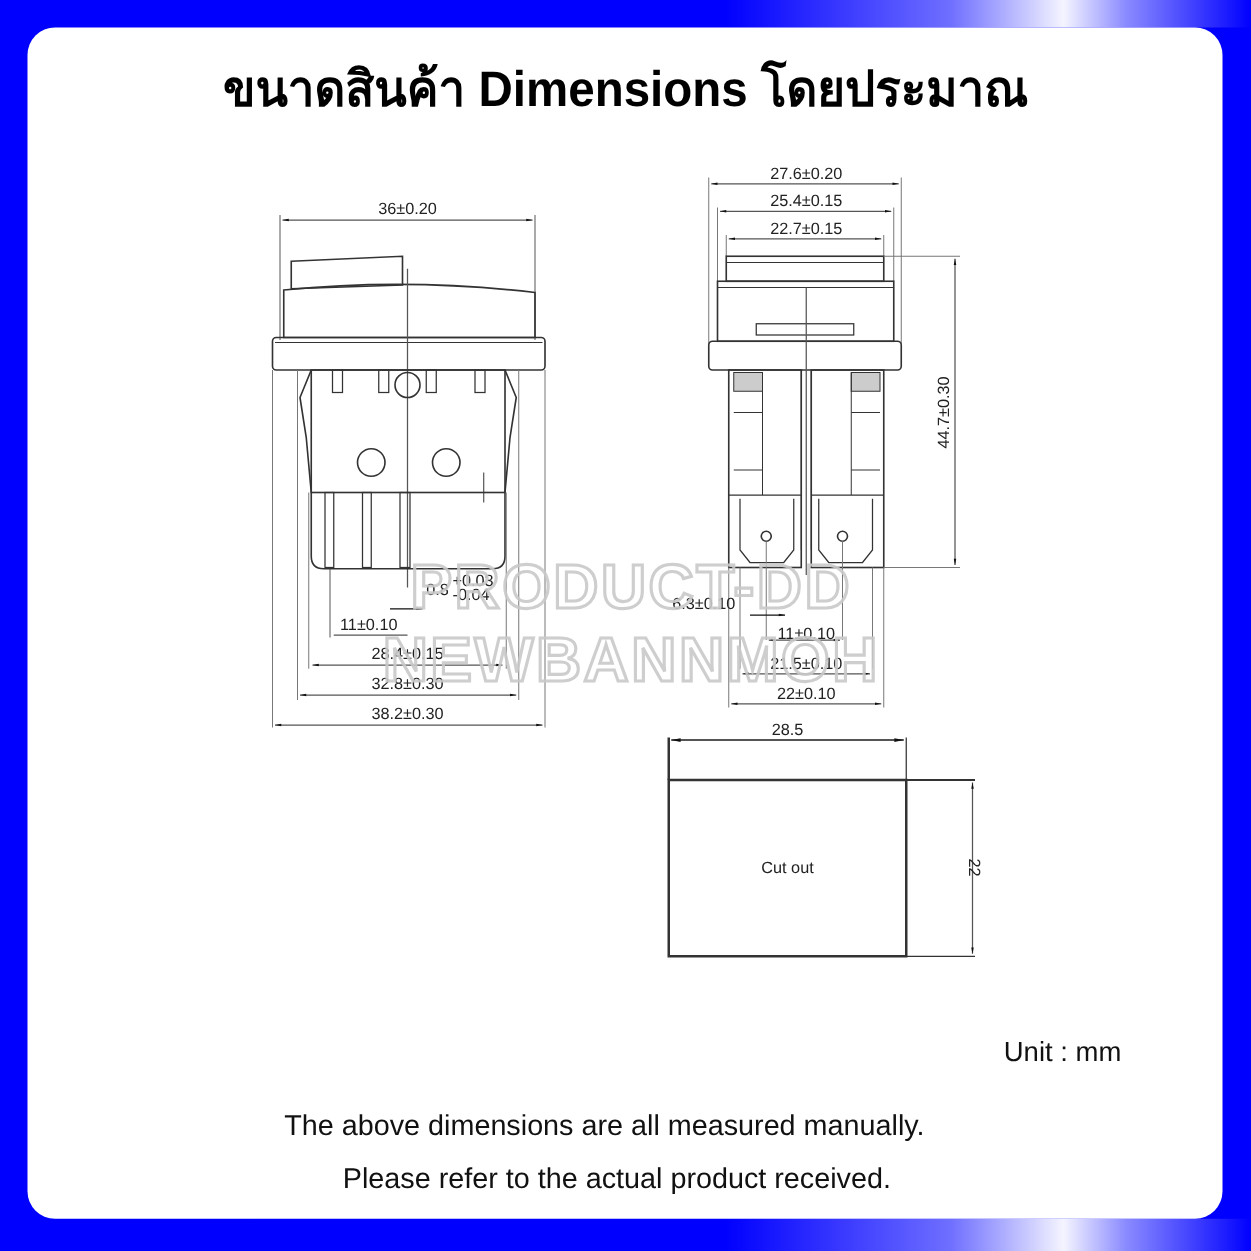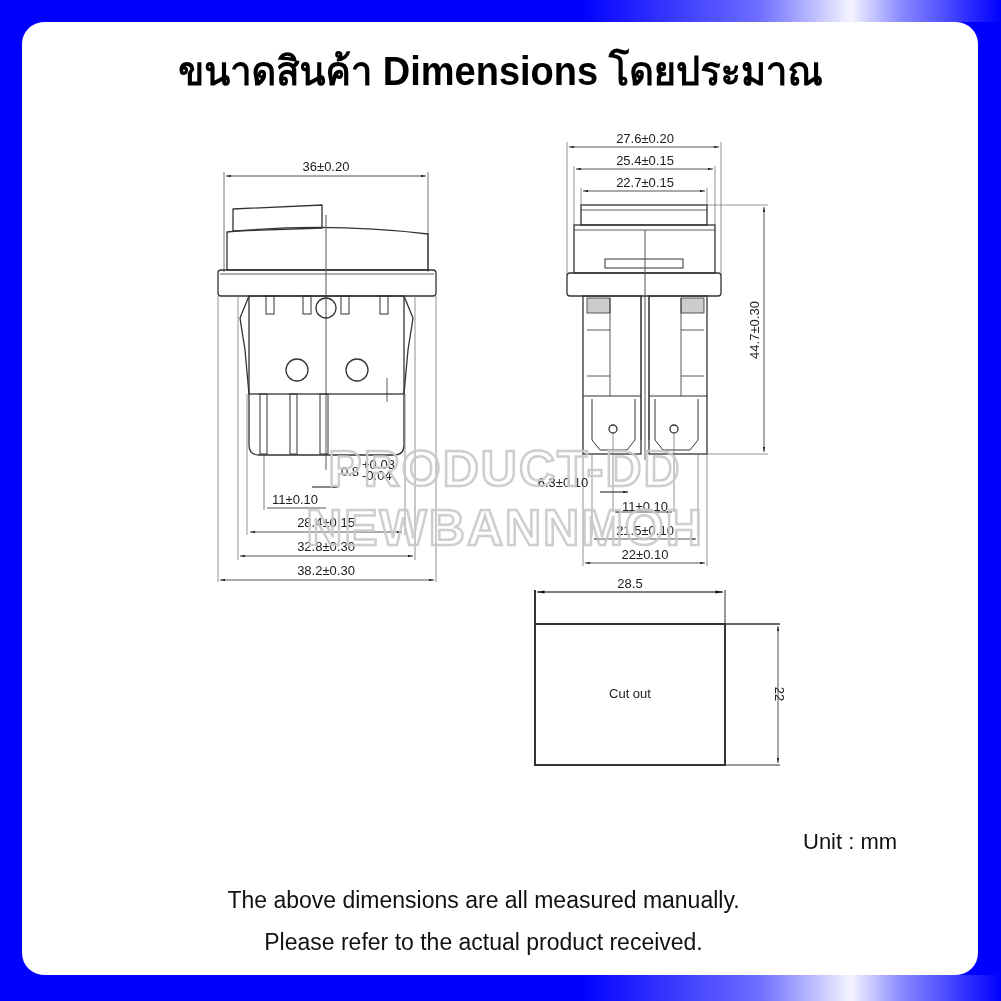--- a/index.html
+++ b/index.html
@@ -22,21 +22,21 @@
     transform: scaleY(1.05);
   }
   svg.drawing { position: absolute; left: 0; top: 0; }
   .unit {
     position: absolute; left: 803px; top: 811px; font-size: 22px; color: #111; margin-top: 18px;
   }
   .note {
     position: absolute; left: 0; width: 967px; text-align: center; font-size: 23px; color: #111;
   }
   .note1 { top: 887px; }
-  .note2 { top: 929px; }
+  .note2 { top: 929px; margin-left: 10px; }
   .dim { font-family: "Liberation Sans", sans-serif; font-size: 13px; fill: #222; }
   .wm { font-family: "Liberation Sans", sans-serif; font-weight: bold; fill: none; stroke: #c9c9c9; stroke-width: 2.5; opacity: 0.9; }
 </style>
 </head>
 <body>
 
 <div class="frame-mid"></div>
 <div class="panel"></div>
 
 <div class="title">ขนาดสินค้า Dimensions โดยประมาณ</div>

